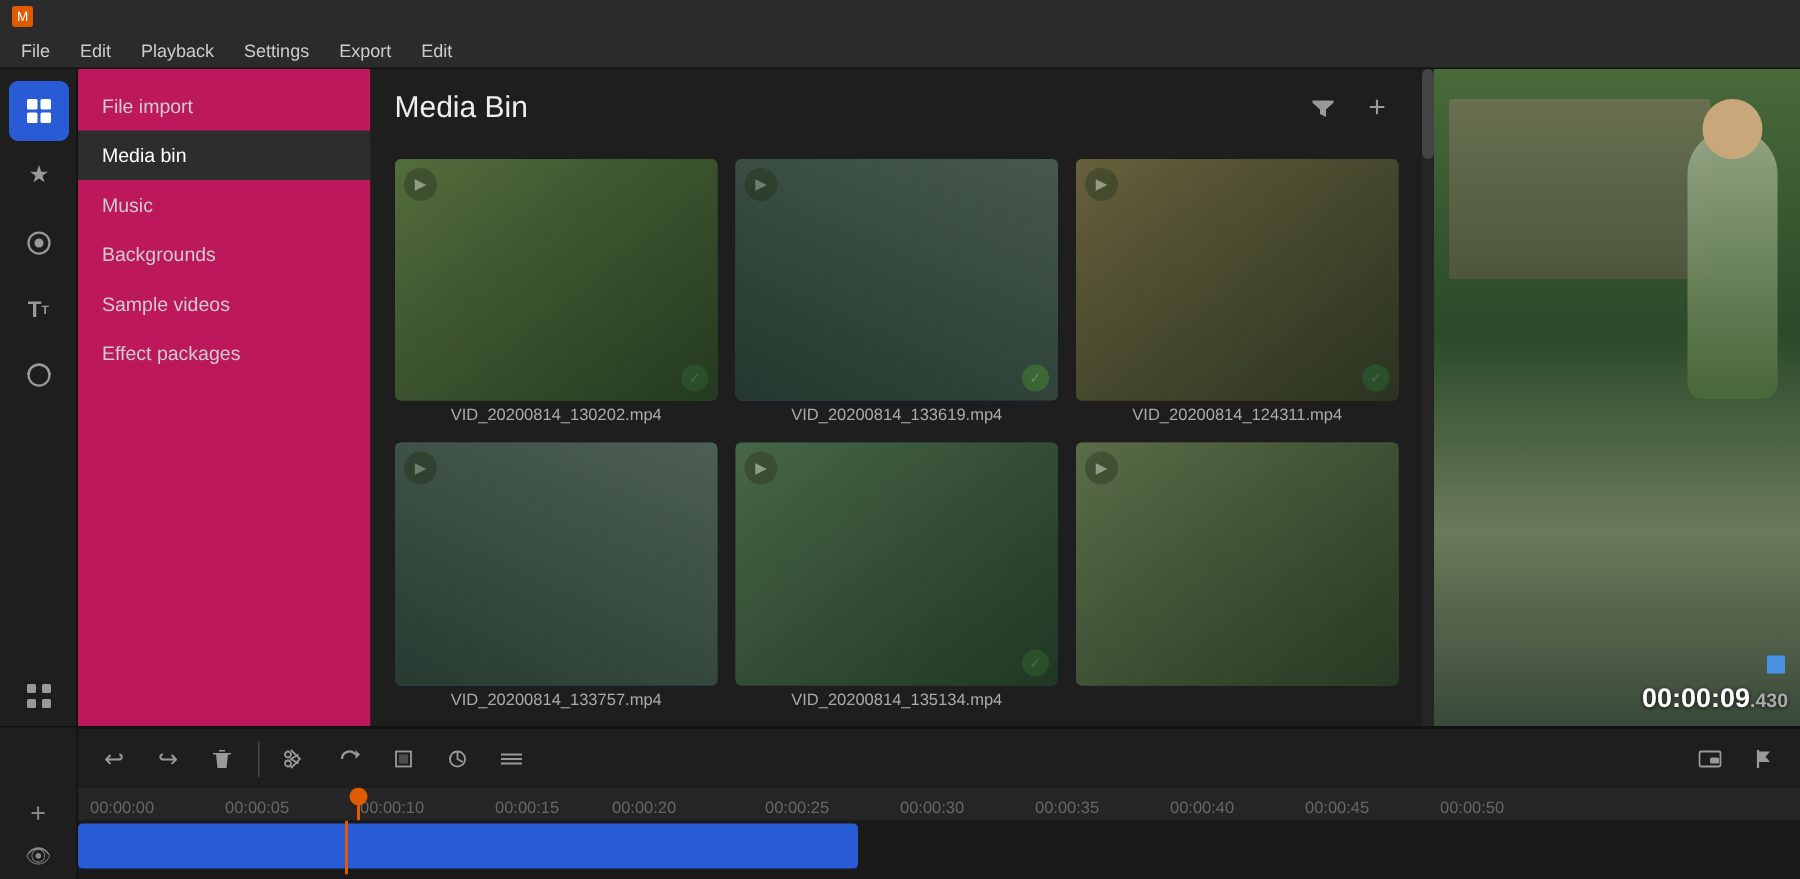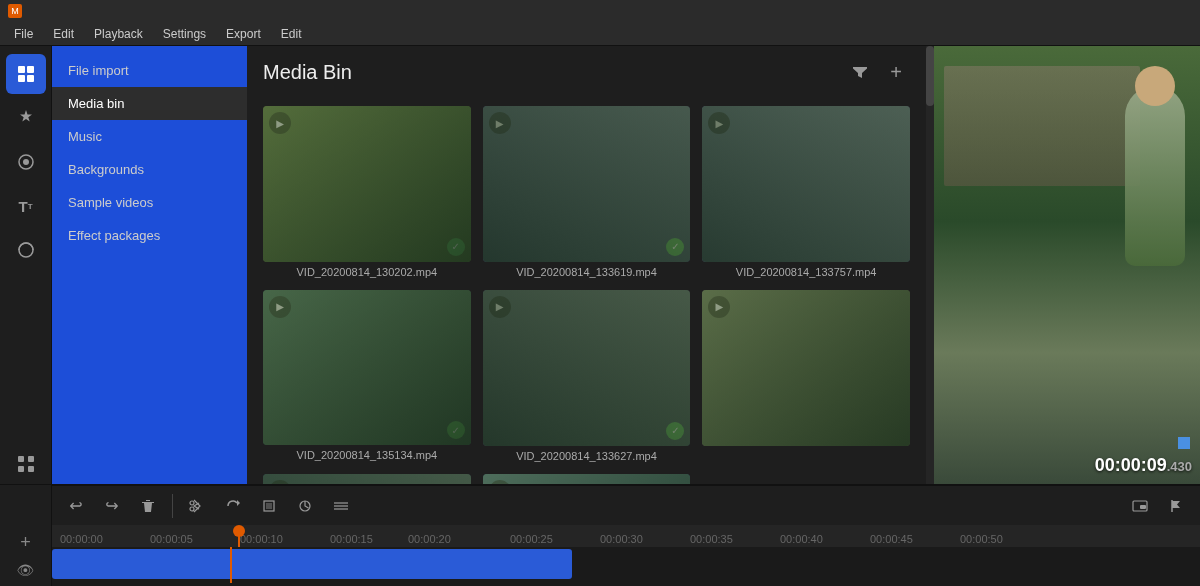--- a/index.html
+++ b/index.html
@@ -50,21 +50,21 @@
       border-radius: 6px;
       cursor: pointer;
       color: #999;
       font-size: 18px;
     }
     .toolbar-btn.active { background: #2a5bd7; color: white; }
 
     
     .sidebar {
       width: 195px;
-      background: #1d4ed8;
+      background: #be185d;
       flex-shrink: 0;
       padding: 8px 0;
     }
     .sidebar-item {
       padding: 9px 16px;
       font-size: 13px;
       cursor: pointer;
       color: #ccc;
     }
     .sidebar-item.active { background: #2d2d2d; color: white; font-weight: 500; }
@@ -140,21 +140,21 @@
     .media-name {
       font-size: 11px;
       color: #aaa;
       margin-top: 4px;
       text-align: center;
       word-break: break-all;
     }
 
     
     .preview-area {
-      width: 266px;
+      width: 244px;
       background: #1a1a1a;
       flex-shrink: 0;
       display: flex;
       flex-direction: column;
       position: relative;
       overflow: hidden;
     }
     .preview-image {
       width: 100%;
       flex: 1;
@@ -321,42 +321,42 @@
   </div>
           <div class="media-item">
     <div class="media-thumb" style="background:linear-gradient(135deg, #4a5a7a, #2a3a5a);">
       <div class="play-icon">▶</div>
       <div class="check-icon">✓</div>
       <div style="position:absolute;inset:0;background:linear-gradient(to bottom left,rgba(80,100,60,0.6),rgba(30,50,30,0.8));"></div>
     </div>
     <div class="media-name">VID_20200814_133619.mp4</div>
   </div>
           <div class="media-item">
-    <div class="media-thumb" style="background:linear-gradient(135deg, #5a6a8a, #3a4a6a);">
-      <div class="play-icon">▶</div>
-
-      <div style="position:absolute;inset:0;background:linear-gradient(to bottom left,rgba(80,100,60,0.6),rgba(30,50,30,0.8));"></div>
-    </div>
-    <div class="media-name">VID_20200814_133757.mp4</div>
-  </div>
-          <div class="media-item">
-    <div class="media-thumb" style="background:linear-gradient(135deg, #3a6a5a, #2a4a3a);">
+    <div class="media-thumb" style="background:linear-gradient(135deg, #8a5a3a, #5a3a2a);">
       <div class="play-icon">▶</div>
       <div class="check-icon">✓</div>
       <div style="position:absolute;inset:0;background:linear-gradient(to bottom right,rgba(80,100,60,0.6),rgba(30,50,30,0.8));"></div>
     </div>
+    <div class="media-name">VID_20200814_124311.mp4</div>
+  </div>
+          <div class="media-item">
+    <div class="media-thumb" style="background:linear-gradient(135deg, #5a6a8a, #3a4a6a);">
+      <div class="play-icon">▶</div>
+
+      <div style="position:absolute;inset:0;background:linear-gradient(to bottom left,rgba(80,100,60,0.6),rgba(30,50,30,0.8));"></div>
+    </div>
+    <div class="media-name">VID_20200814_133757.mp4</div>
+  </div>
+          <div class="media-item">
+    <div class="media-thumb" style="background:linear-gradient(135deg, #3a6a5a, #2a4a3a);">
+      <div class="play-icon">▶</div>
+      <div class="check-icon">✓</div>
+      <div style="position:absolute;inset:0;background:linear-gradient(to bottom right,rgba(80,100,60,0.6),rgba(30,50,30,0.8));"></div>
+    </div>
     <div class="media-name">VID_20200814_135134.mp4</div>
-  </div>
-          <div class="media-item">
-    <div class="media-thumb" style="background:linear-gradient(135deg, #4a5a6a, #2a3a4a);">
-      <div class="play-icon">▶</div>
-      <div class="check-icon">✓</div>
-      <div style="position:absolute;inset:0;background:linear-gradient(to bottom left,rgba(80,100,60,0.6),rgba(30,50,30,0.8));"></div>
-    </div>
-    <div class="media-name">VID_20200814_133627.mp4</div>
   </div>
           <div class="media-item">
     <div class="media-thumb" style="background:linear-gradient(135deg, #6a7a5a, #4a5a3a);">
       <div class="play-icon">▶</div>
 
       <div style="position:absolute;inset:0;background:linear-gradient(to bottom right,rgba(80,100,60,0.6),rgba(30,50,30,0.8));"></div>
     </div>
 
   </div>
           <div class="media-item">

